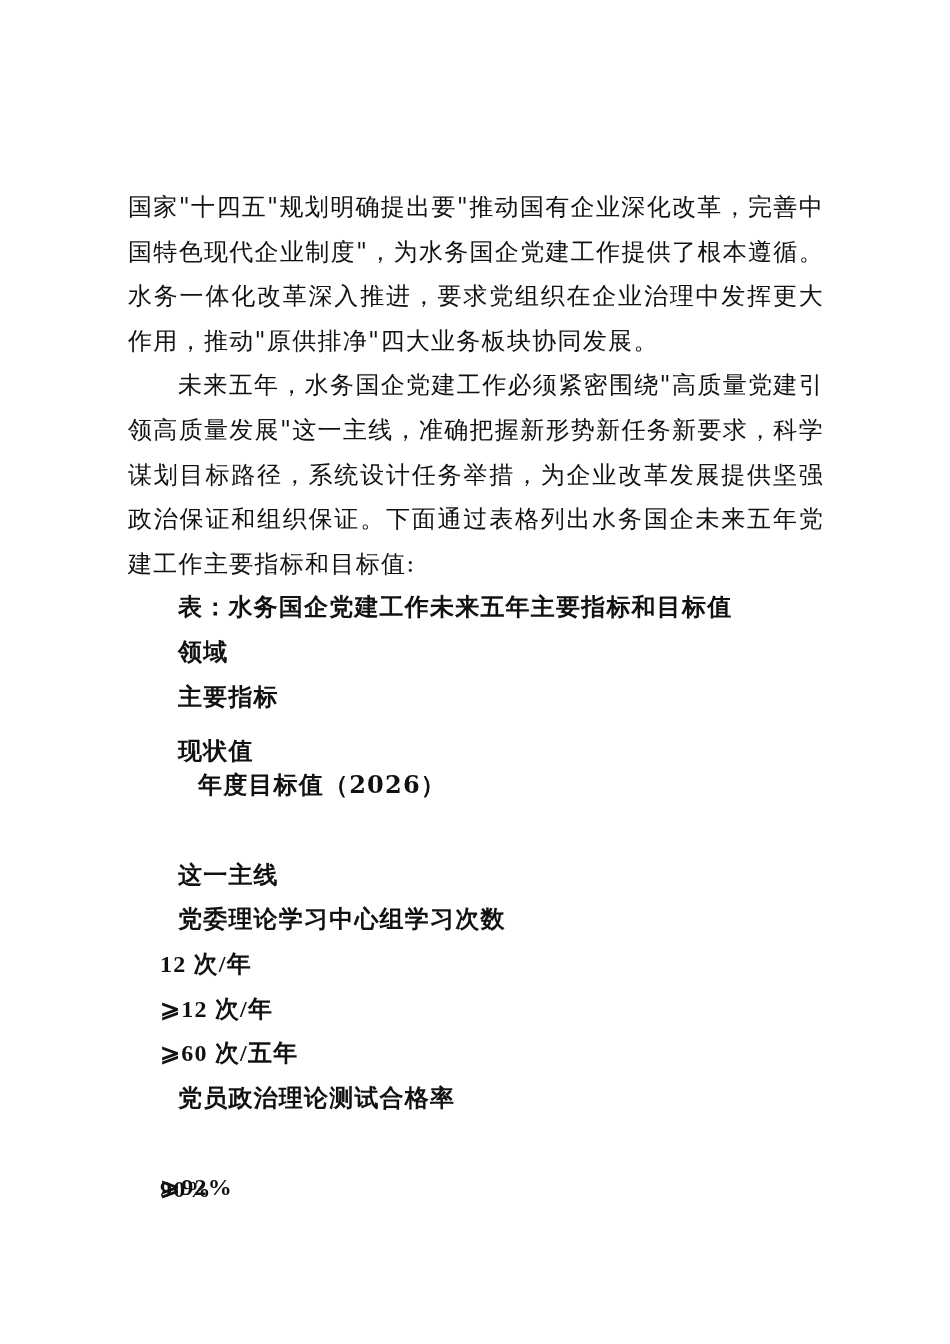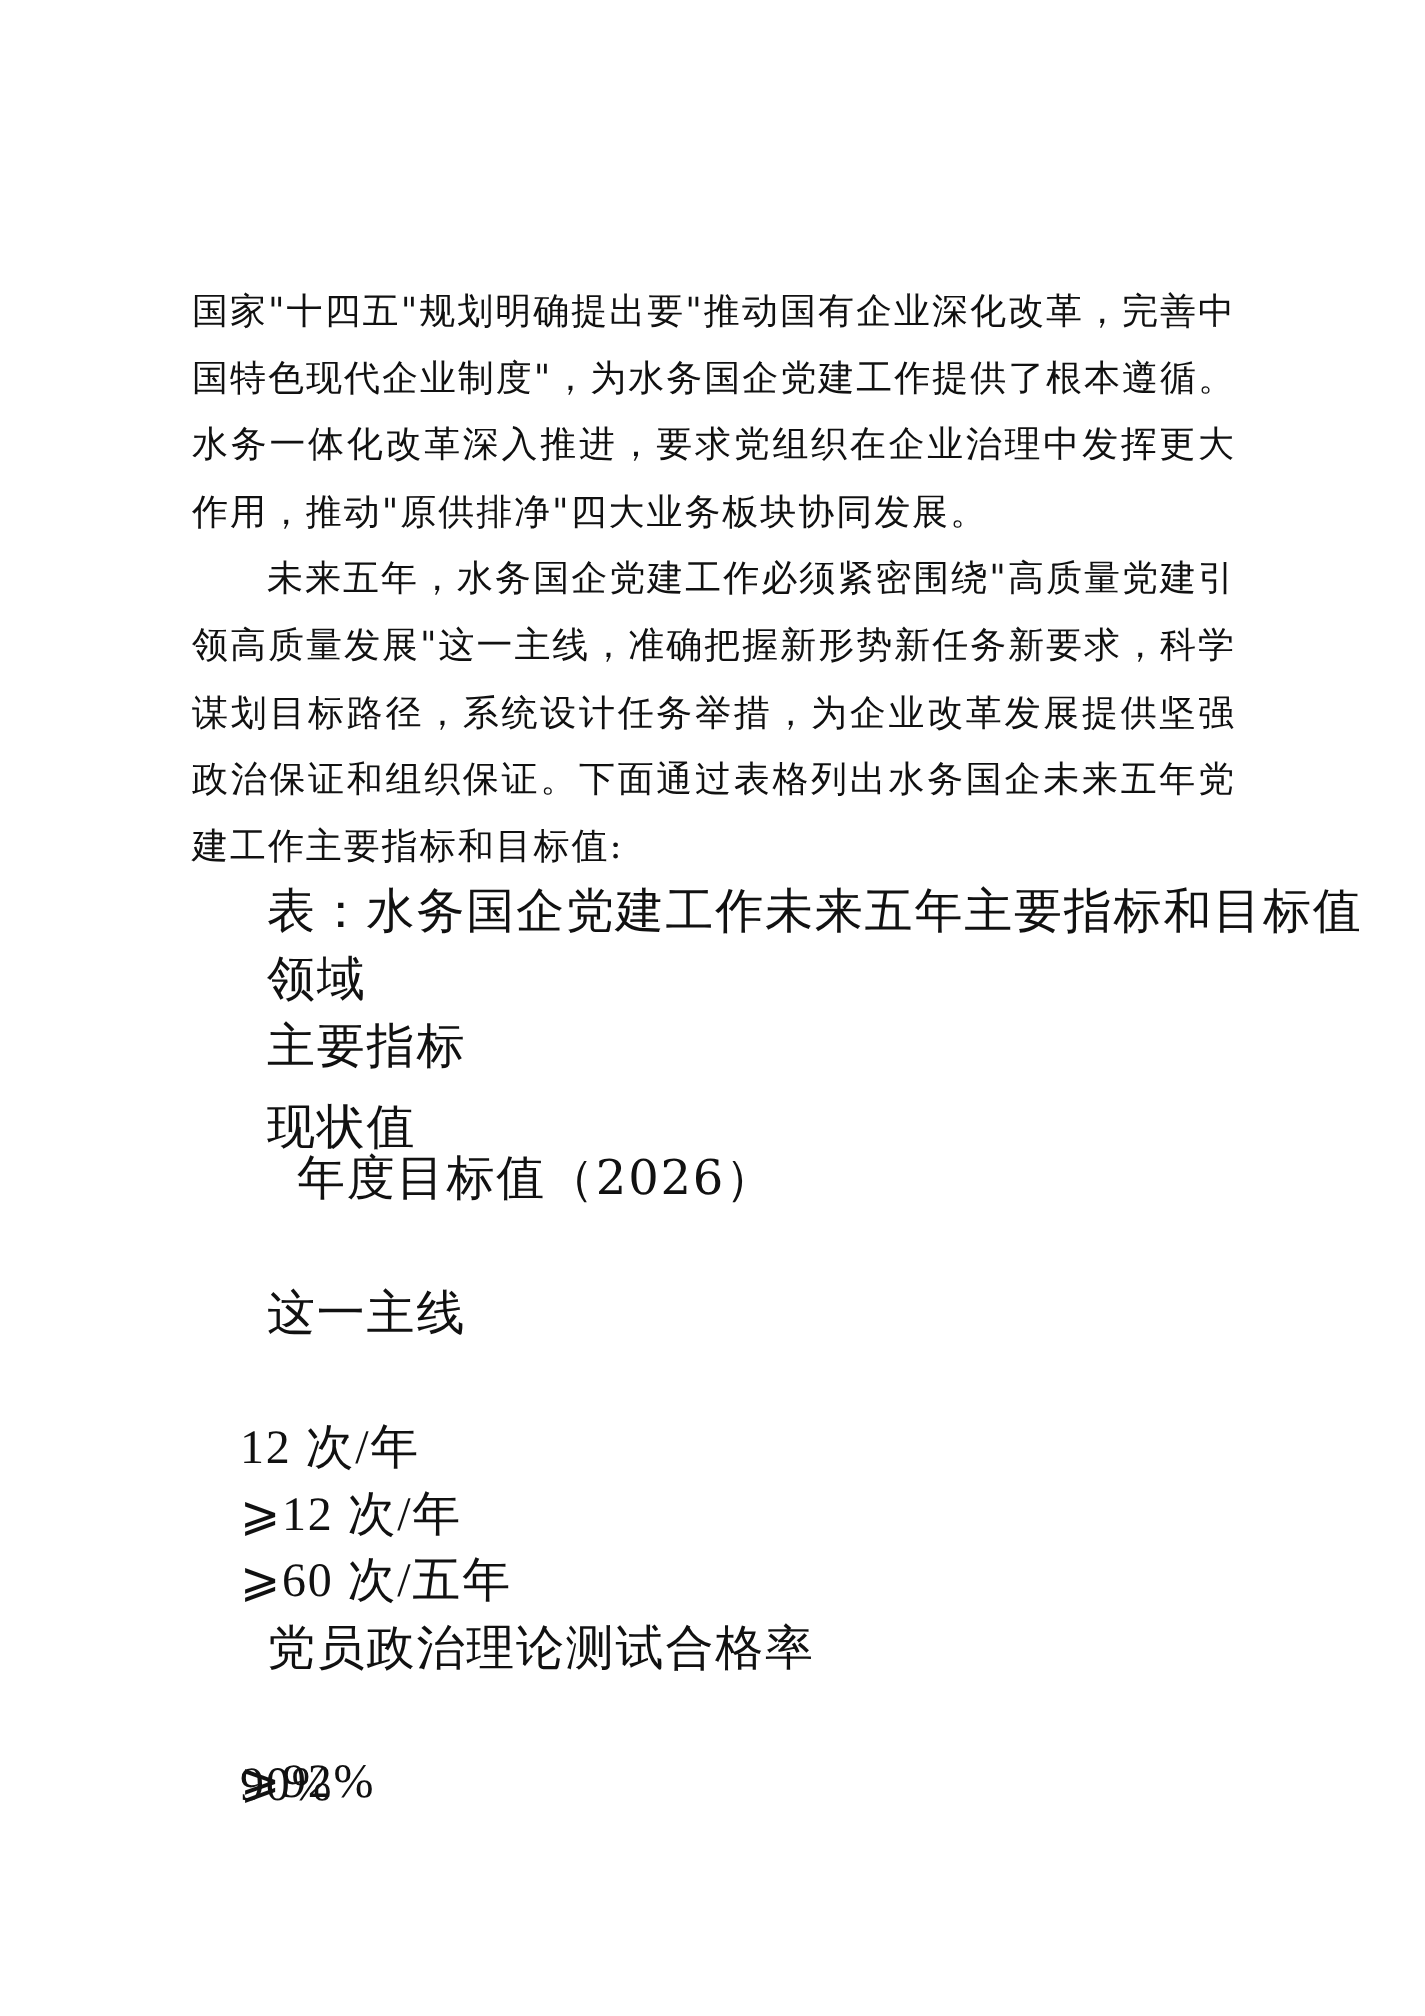--- a/index.html
+++ b/index.html
@@ -35,24 +35,25 @@
       margin: 0;
       letter-spacing: 1.3px;
       text-align: justify;
       text-align-last: left;
     }
     .indent {
       text-indent: 50px;
     }
     .line {
       position: absolute;
-      font-size: 32px;
+      font-size: 24px;
       line-height: 30px;
       white-space: nowrap;
       letter-spacing: 1.2px;
+      font-weight: bold;
     }
     .l-in { left: 178px; }
     .l-out { left: 160px; }
     .num {
       font-family: "Liberation Serif", "DejaVu Serif", serif;
     }
   </style>
 </head>
 <body>
 
@@ -65,20 +66,21 @@
 
   <div class="line l-in" style="top:592px;">表：水务国企党建工作未来五年主要指标和目标值</div>
 
   <div class="line l-in" style="top:637px;">领域</div>
   <div class="line l-in" style="top:682px;">主要指标</div>
   <div class="line l-in" style="top:736px;">现状值</div>
   <div class="line l-out" style="top:770px;margin-left:38px;">年度目标值（2026）</div>
 
   <div class="line l-in" style="top:860px;">这一主线</div>
 
+  <div class="line l-in" style="top:904px;">党委理论学习中心组学习次数</div>
   <div class="line l-out num" style="top:949px;">12 次/年</div>
   <div class="line l-out num" style="top:994px;">⩾12 次/年</div>
   <div class="line l-out num" style="top:1038px;text-align:right;">⩾60 次/五年</div>
 
   <div class="line l-in" style="top:1083px;">党员政治理论测试合格率</div>
   <div class="line l-out num" style="top:1174px;">90%</div>
   <div class="line l-out num" style="top:1172px;">⩾92%</div>
 
 </div>
 

